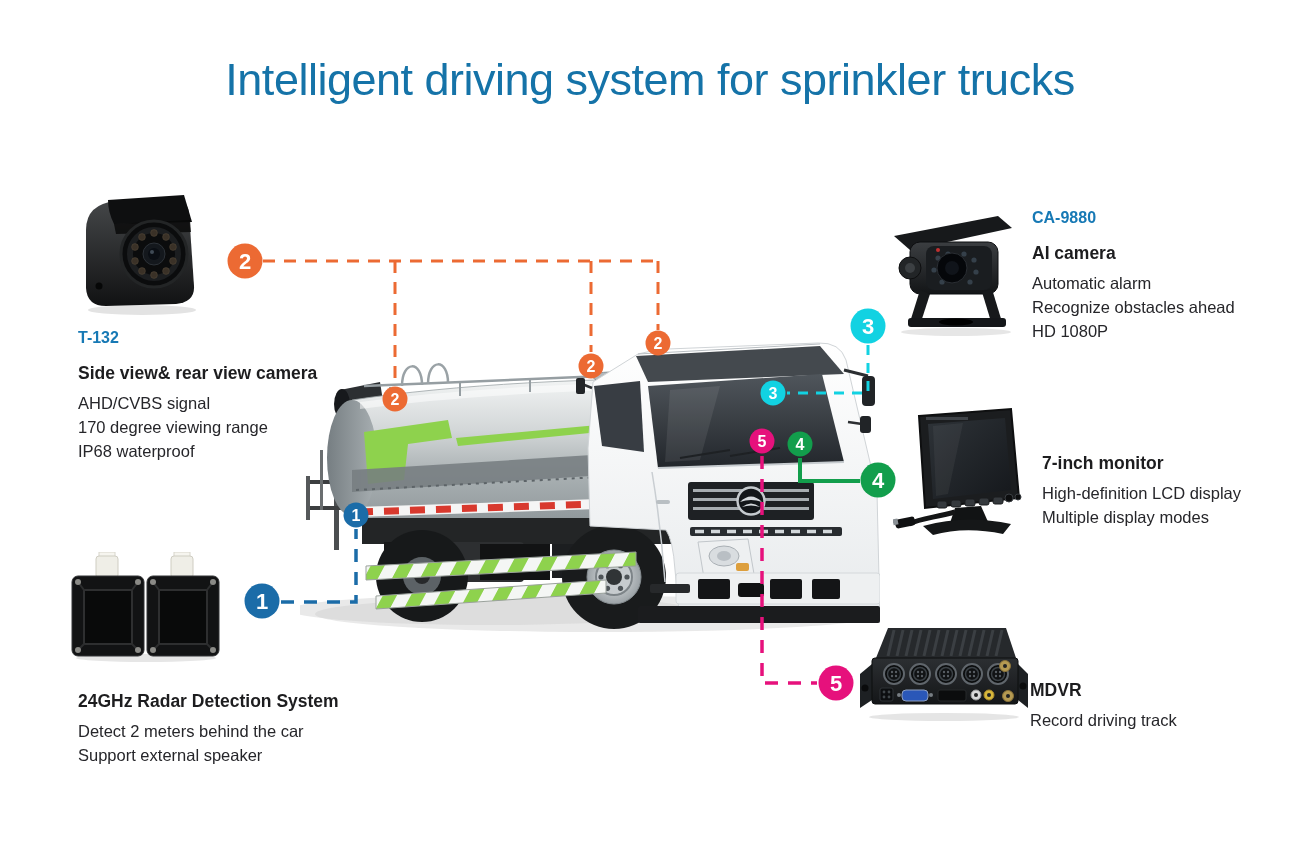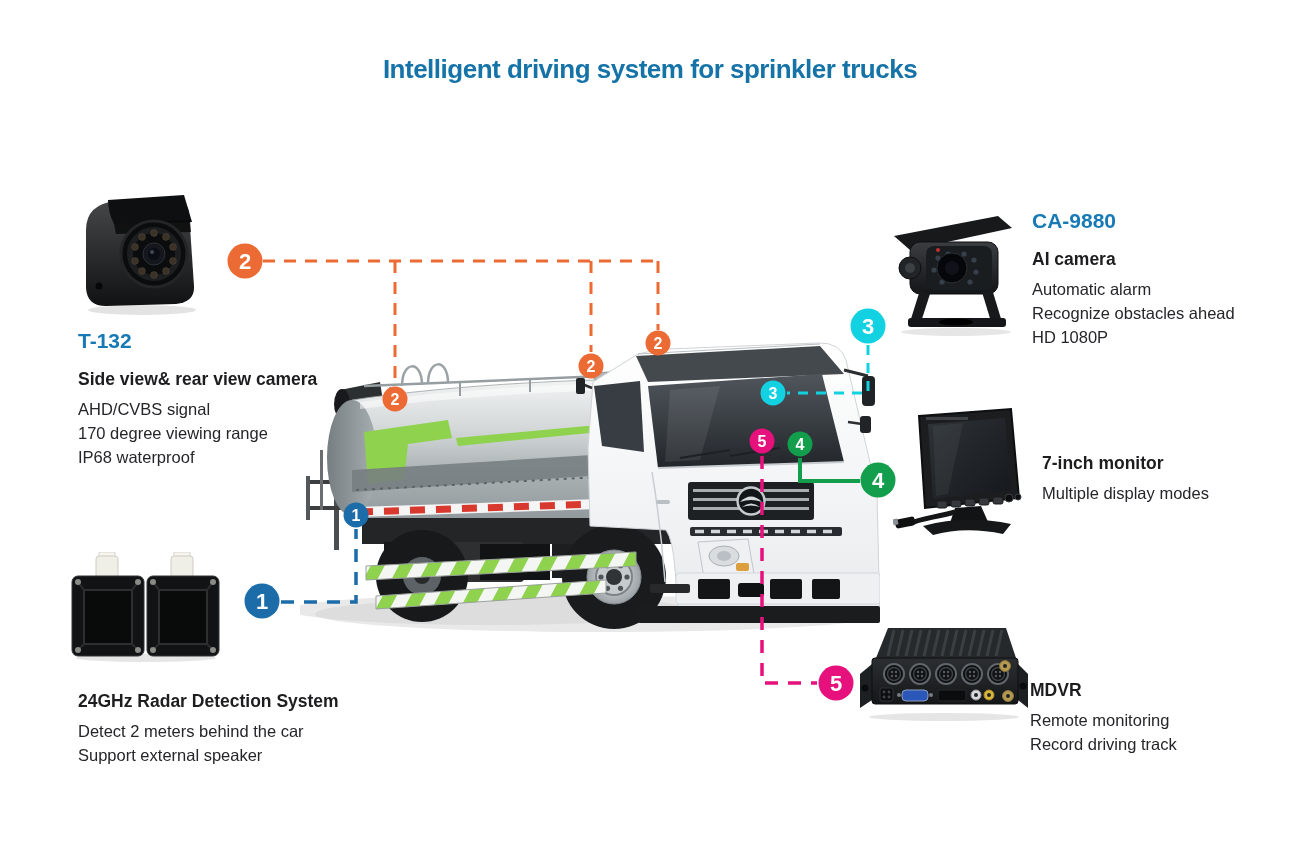--- a/index.html
+++ b/index.html
@@ -2,38 +2,38 @@
 <html><head>
 <meta charset="utf-8">
 <style>
   html,body{margin:0;padding:0;background:#ffffff;}
   .canvas{
     position:relative;width:1300px;height:867px;background:#ffffff;overflow:hidden;
     font-family:"Liberation Sans", sans-serif;
   }
   .page-title{
     position:absolute;left:0;top:54px;width:100%;text-align:center;
-    font-size:26px;font-weight:700;letter-spacing:-0.5px;color:#1573A8;margin:0;
+    font-size:45px;font-weight:400;letter-spacing:-0.5px;color:#1573A8;margin:0;
   }
   svg.layer{position:absolute;}
   .z1{z-index:1}.z2{z-index:2}
   .marker{
     position:absolute;border-radius:50%;color:#fff;font-weight:700;
     display:flex;align-items:center;justify-content:center;
     transform:translate(-50%,-50%);z-index:4;line-height:1;
   }
   .marker.big{width:35px;height:35px;font-size:22px;}
   .marker.small{width:25px;height:25px;font-size:16px;}
   .mk-orange{background:#EC6A33}
   .mk-cyan{background:#12D2E2}
   .mk-green{background:#129E4C}
   .mk-blue{background:#1B6CA8}
   .mk-pink{background:#E6117C}
   .txtblock{position:absolute;z-index:4;color:#1D1D1F;}
-  .model{color:#1779B5;font-size:21px;font-weight:700;margin:0 0 10px 0;}
+  .model{color:#1779B5;font-size:16px;font-weight:700;margin:0 0 10px 0;}
   .prod-name{font-size:17.5px;font-weight:700;margin:16px 0 7px 0;color:#1D1D1F;}
   .feat{font-size:16.5px;line-height:24px;color:#26262A;}
 </style>
 </head>
 <body>
 
 <div class="canvas">
 
   <h1 class="page-title">Intelligent driving system for sprinkler trucks</h1>
 
@@ -433,28 +433,28 @@
   <div class="txtblock" style="left:1032px;top:209px;width:250px">
     <div class="model">CA-9880</div>
     <div class="prod-name">AI camera</div>
     <div class="feat">Automatic alarm</div>
     <div class="feat">Recognize obstacles ahead</div>
     <div class="feat">HD 1080P</div>
   </div>
 
   <div class="txtblock" style="left:1042px;top:437px;width:250px">
     <div class="prod-name">7-inch monitor</div>
+    <div class="feat">High-definition LCD display</div>
     <div class="feat">Multiple display modes</div>
   </div>
 
   <div class="txtblock" style="left:78px;top:675px;width:300px">
     <div class="prod-name">24GHz Radar Detection System</div>
     <div class="feat">Detect 2 meters behind the car</div>
     <div class="feat">Support external speaker</div>
   </div>
 
   <div class="txtblock" style="left:1030px;top:664px;width:230px">
     <div class="prod-name">MDVR</div>
-    <div class="feat">Remote monitoring</div>
     <div class="feat">Record driving track</div>
   </div>
 
 </div>
 
 </body></html>

